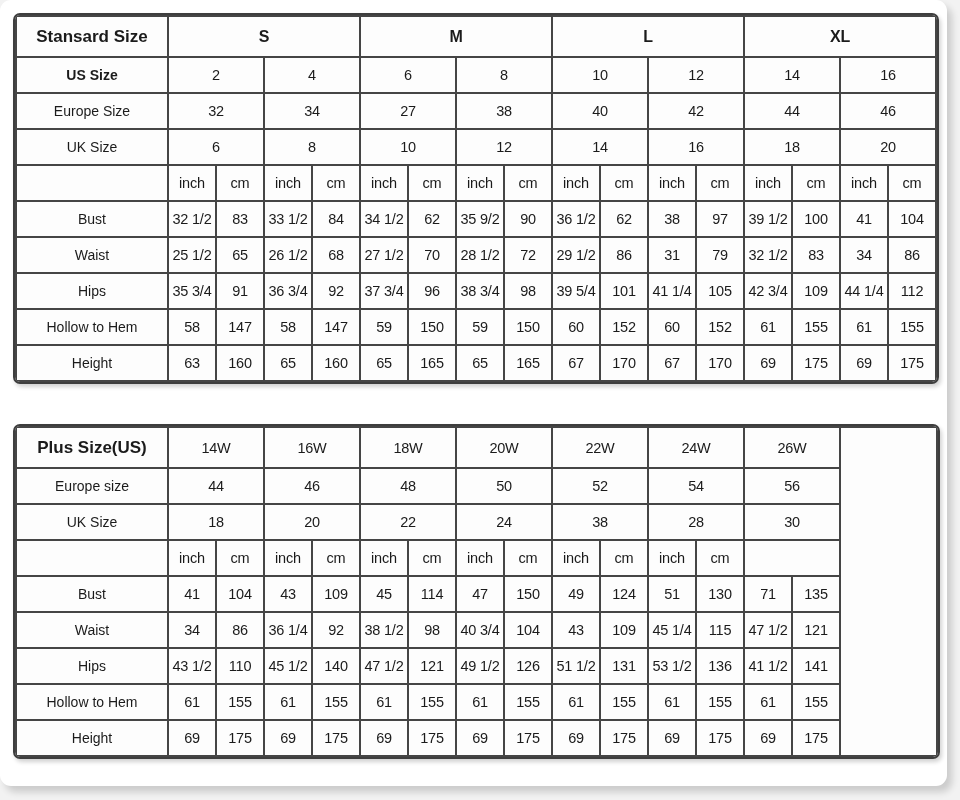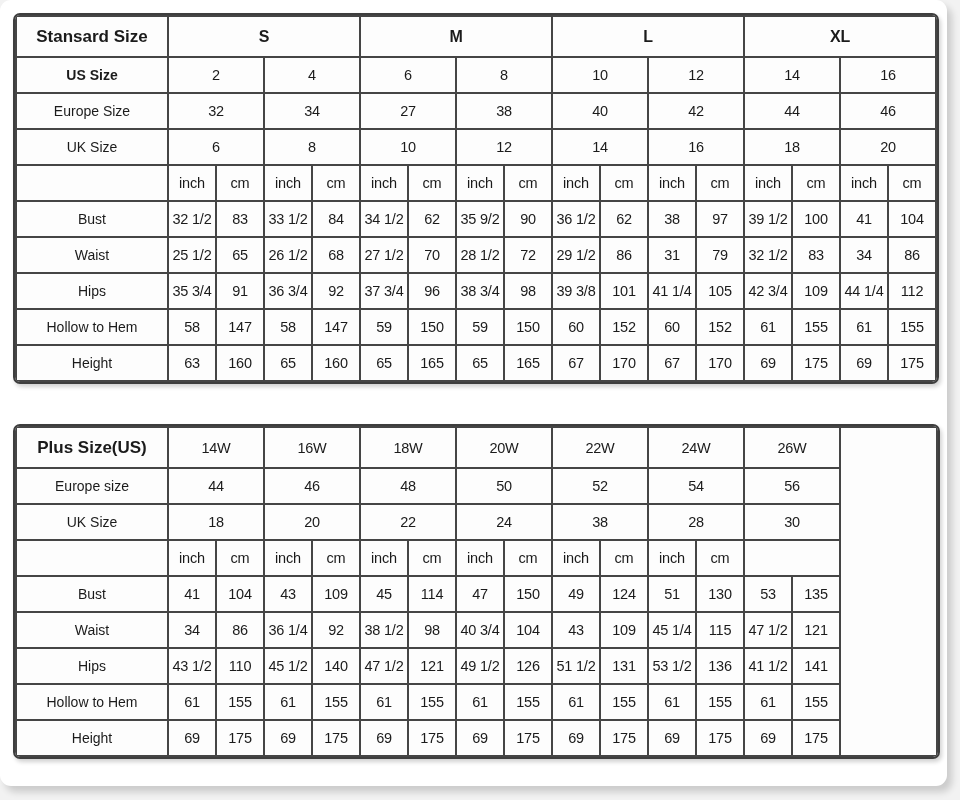--- a/index.html
+++ b/index.html
@@ -172,21 +172,21 @@
           <tr>
             <td class="lbl">Hips</td>
             <td>35 3/4</td>
             <td>91</td>
             <td>36 3/4</td>
             <td>92</td>
             <td>37 3/4</td>
             <td>96</td>
             <td>38 3/4</td>
             <td>98</td>
-            <td>39 3/8</td>
+            <td>39 5/4</td>
             <td>101</td>
             <td>41 1/4</td>
             <td>105</td>
             <td>42 3/4</td>
             <td>109</td>
             <td>44 1/4</td>
             <td>112</td>
           </tr>
           <tr>
             <td class="lbl">Hollow to Hem</td>
@@ -304,21 +304,21 @@
             <td>43</td>
             <td>109</td>
             <td>45</td>
             <td>114</td>
             <td>47</td>
             <td>150</td>
             <td>49</td>
             <td>124</td>
             <td>51</td>
             <td>130</td>
-            <td>53</td>
+            <td>71</td>
             <td>135</td>
           </tr>
           <tr>
             <td class="lbl">Waist</td>
             <td>34</td>
             <td>86</td>
             <td>36 1/4</td>
             <td>92</td>
             <td>38 1/2</td>
             <td>98</td>

